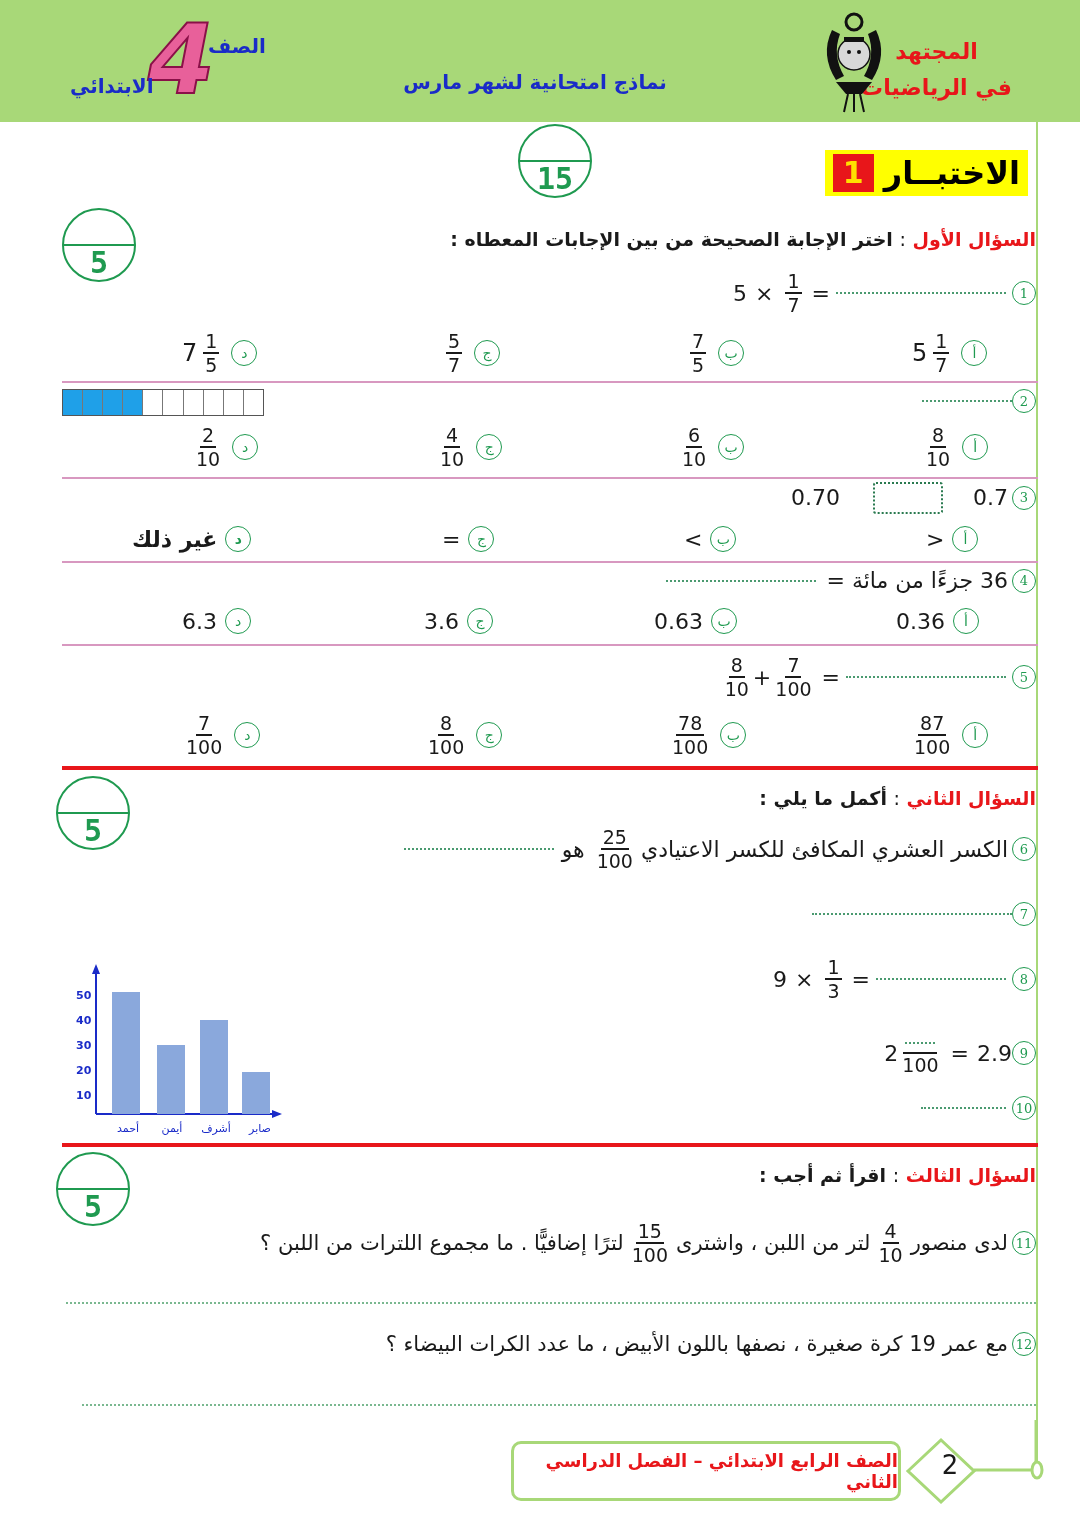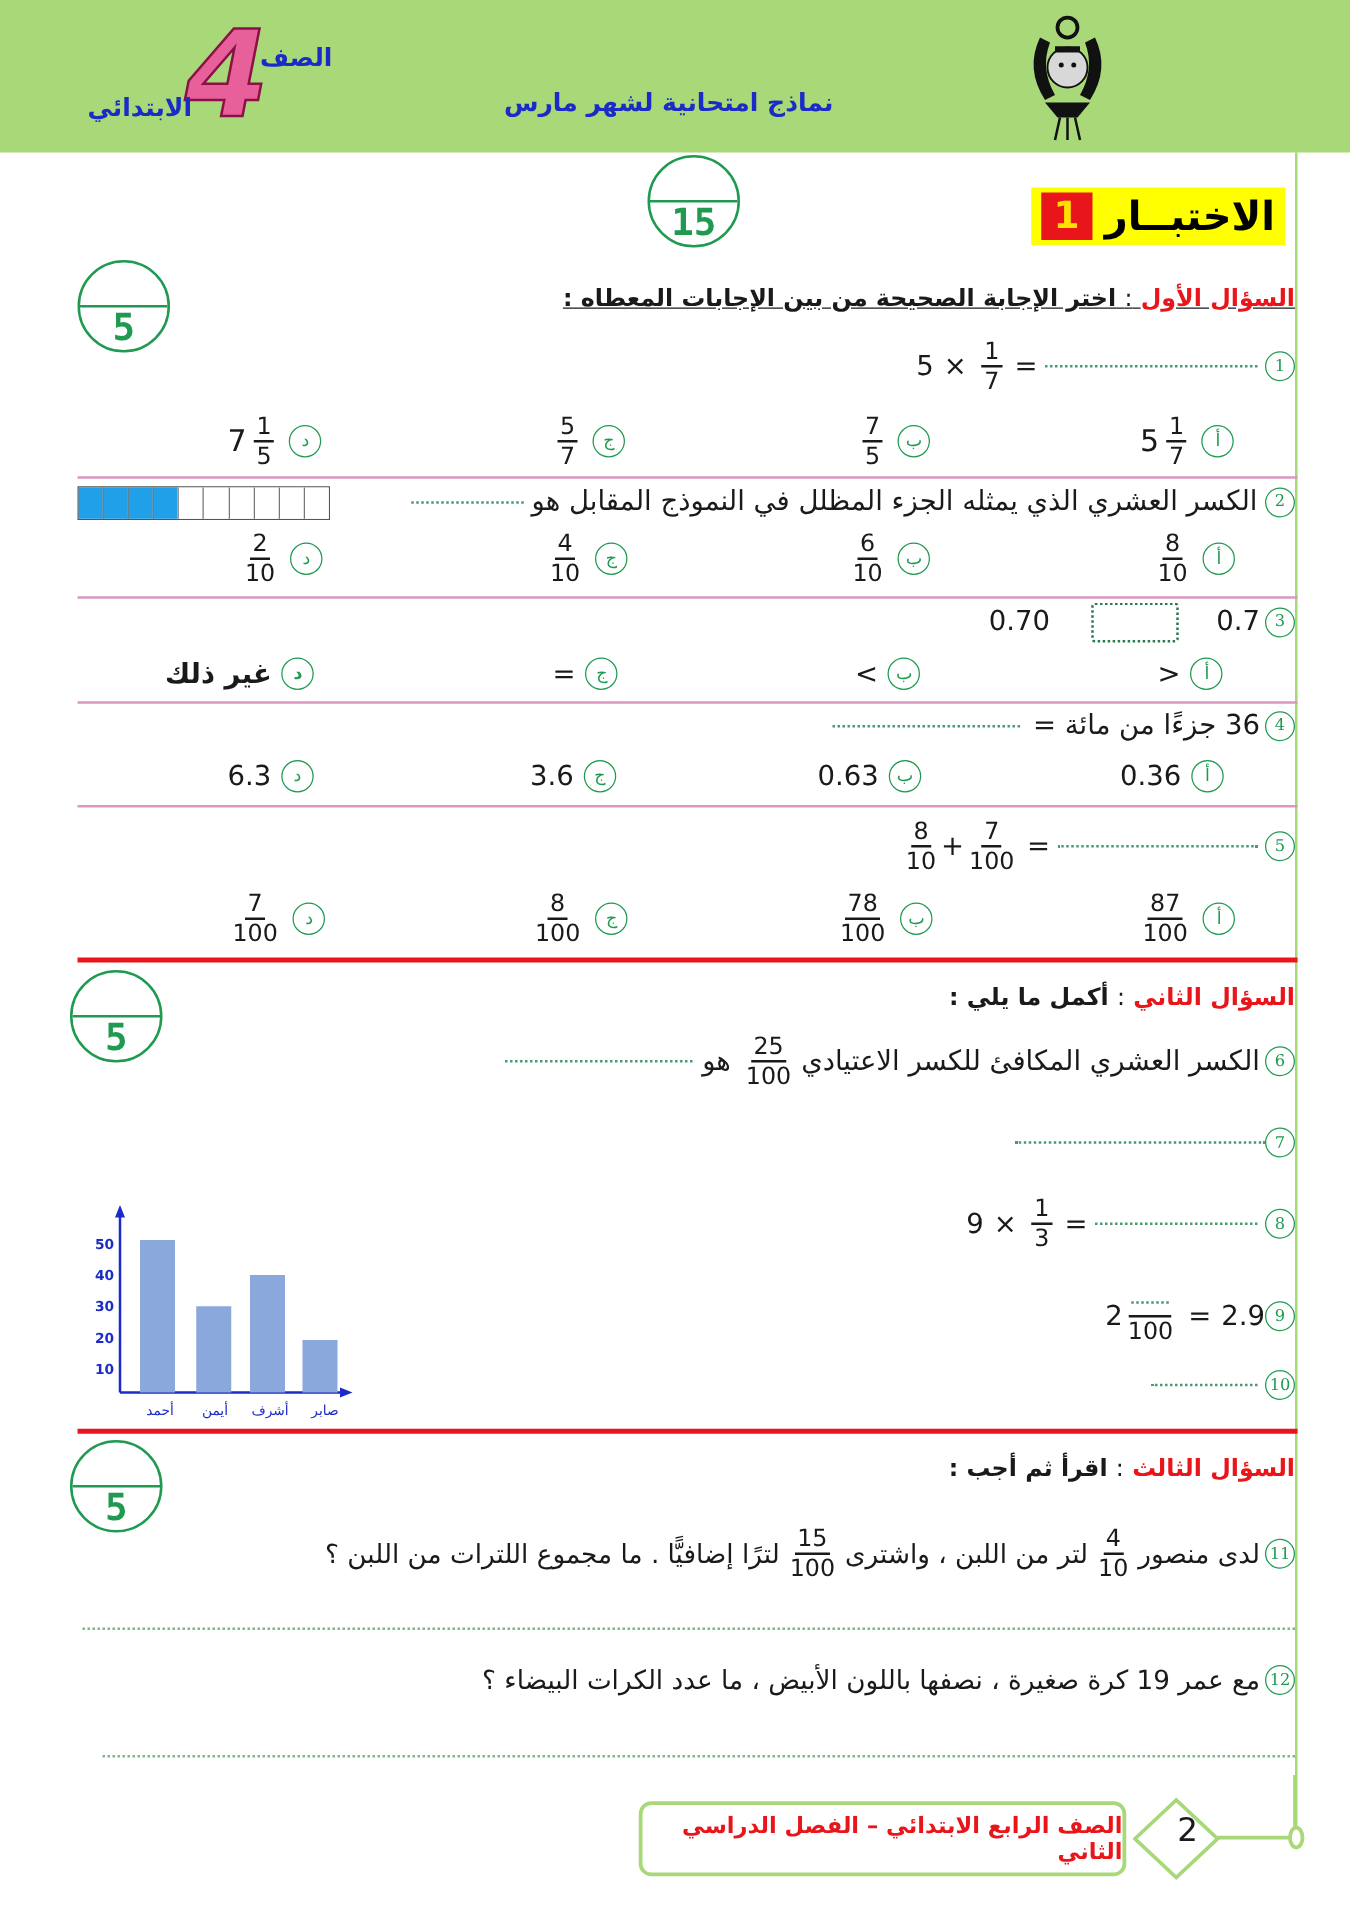--- a/index.html
+++ b/index.html
@@ -50,20 +50,24 @@
   .answer-line { position: absolute; left: 66px; width: 970px; border-bottom: 2px dotted #7ab890; }
 
   .footer-box { position: absolute; left: 511px; top: 1441px; width: 390px; height: 60px; border: 3px solid #a8d878; border-radius: 10px; display: flex; align-items: center; justify-content: center; color: #e8161a; font-weight: bold; font-size: 18px; direction: rtl; }
   .footer-diamond { position: absolute; left: 906px; top: 1436px; width: 70px; height: 70px; }
   .footer-page { position: absolute; left: 930px; top: 1450px; width: 40px; text-align: center; font-size: 26px; color: #1a1a1a; }
 </style>
 </head>
 <body>
 
 <div class="header">
+  <div class="brand-right">
+    <div>المجتهد</div>
+    <div>في الرياضيات</div>
+  </div>
   <svg class="logo" viewBox="0 0 72 104">
     <circle cx="36" cy="12" r="8" fill="none" stroke="#111" stroke-width="3"></circle>
     <path d="M14 20 Q2 45 18 70 L26 66 Q14 45 22 24 Z" fill="#111"></path>
     <path d="M58 20 Q70 45 54 70 L46 66 Q58 45 50 24 Z" fill="#111"></path>
     <circle cx="36" cy="44" r="16" fill="#d8d8d8" stroke="#111" stroke-width="1.5"></circle>
     <rect x="26" y="27" width="20" height="5" fill="#111"></rect>
     <circle cx="31" cy="42" r="2" fill="#111"></circle>
       <circle cx="41" cy="42" r="2" fill="#111"></circle>
     <path d="M18 72 L54 72 L44 84 L28 84 Z" fill="#111"></path>
     <path d="M30 84 L26 102 M36 84 L36 102 M42 84 L46 102" stroke="#111" stroke-width="2"></path>
@@ -82,21 +86,21 @@
 
 <div class="test-title">
   <span class="word">الاختبــار</span>
   <span class="num">1</span>
 </div>
 
 <div class="score-circle" style="left:62px;top:208px;">
   <div class="bar"></div>
   <div class="val">5</div>
 </div>
-<div class="q-head" style="top:228px;text-decoration:underline;">
+<div class="q-head" style="top:228px;">
   <span class="lbl">السؤال الأول</span>
   <span class="sep">:</span>
   <span>اختر الإجابة الصحيحة من بين الإجابات المعطاه :</span>
 </div>
 
 <div class="item" style="top:270px;">
   <span class="num-circle">1</span>
   <span class="dots" style="width:170px;margin:0 6px;"></span>
   <span style="display:flex;align-items:center;direction:ltr;">
     <span>5</span>
@@ -139,21 +143,20 @@
       <span class="frac">
         <span class="n">1</span>
         <span>5</span>
       </span>
     </span>
 </div>
 <div class="sep-line" style="top:381px;"></div>
 
 <div class="item" style="top:389px;">
   <span class="num-circle">2</span>
-  <span style="margin:0 6px;">الكسر العشري الذي يمثله الجزء المظلل في النموذج المقابل هو</span>
   <span class="dots" style="width:90px;"></span>
 </div>
 <div class="model-bar">
   <div class="cell on"></div>
     <div class="cell on"></div>
     <div class="cell on"></div>
     <div class="cell on"></div>
   <div class="cell"></div>
     <div class="cell"></div>
     <div class="cell"></div>

